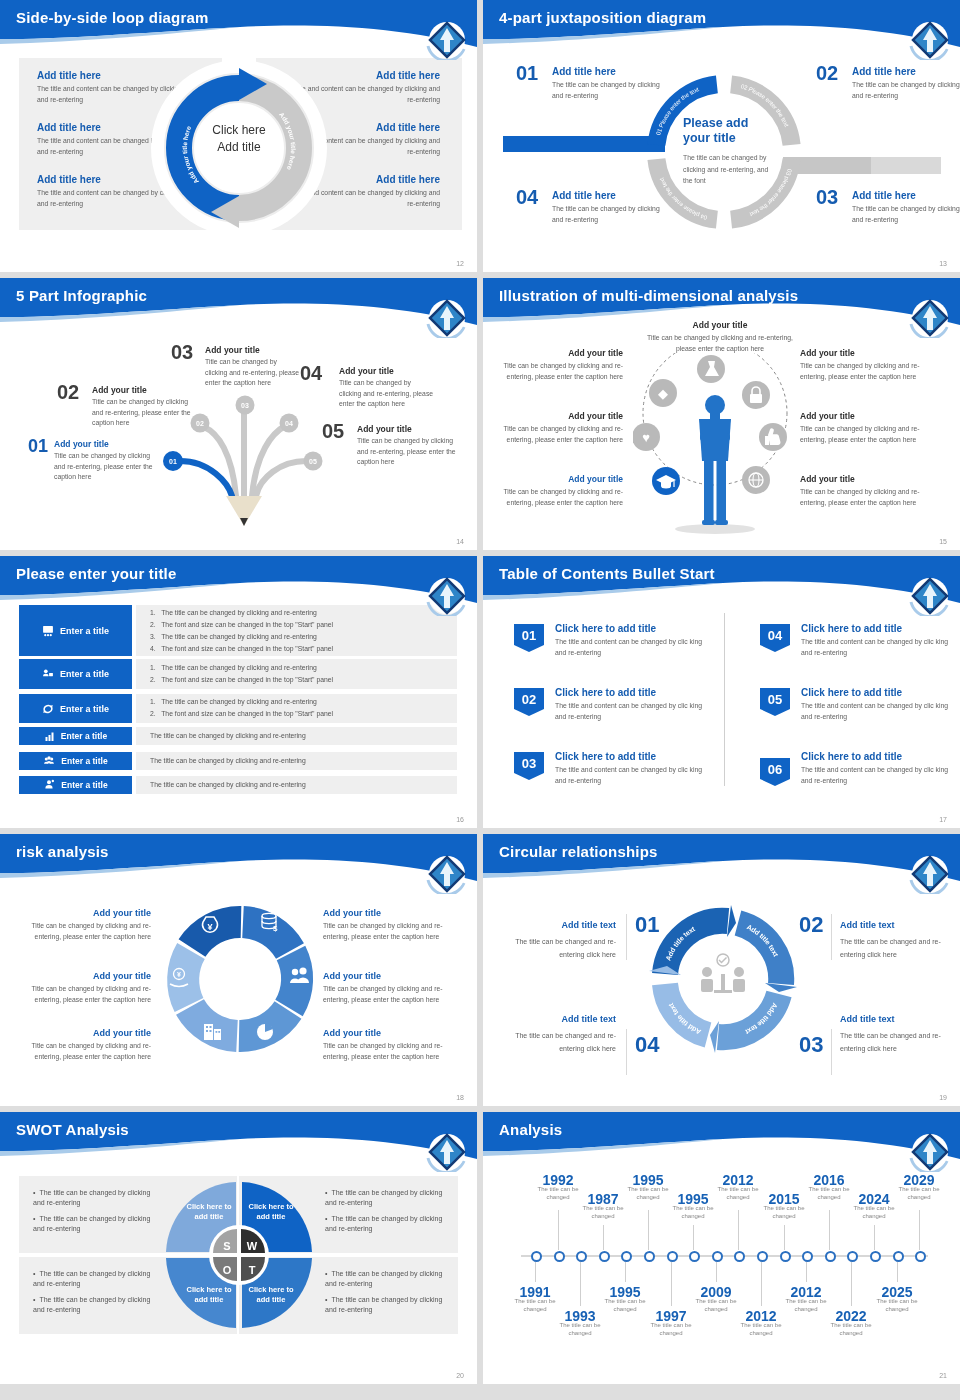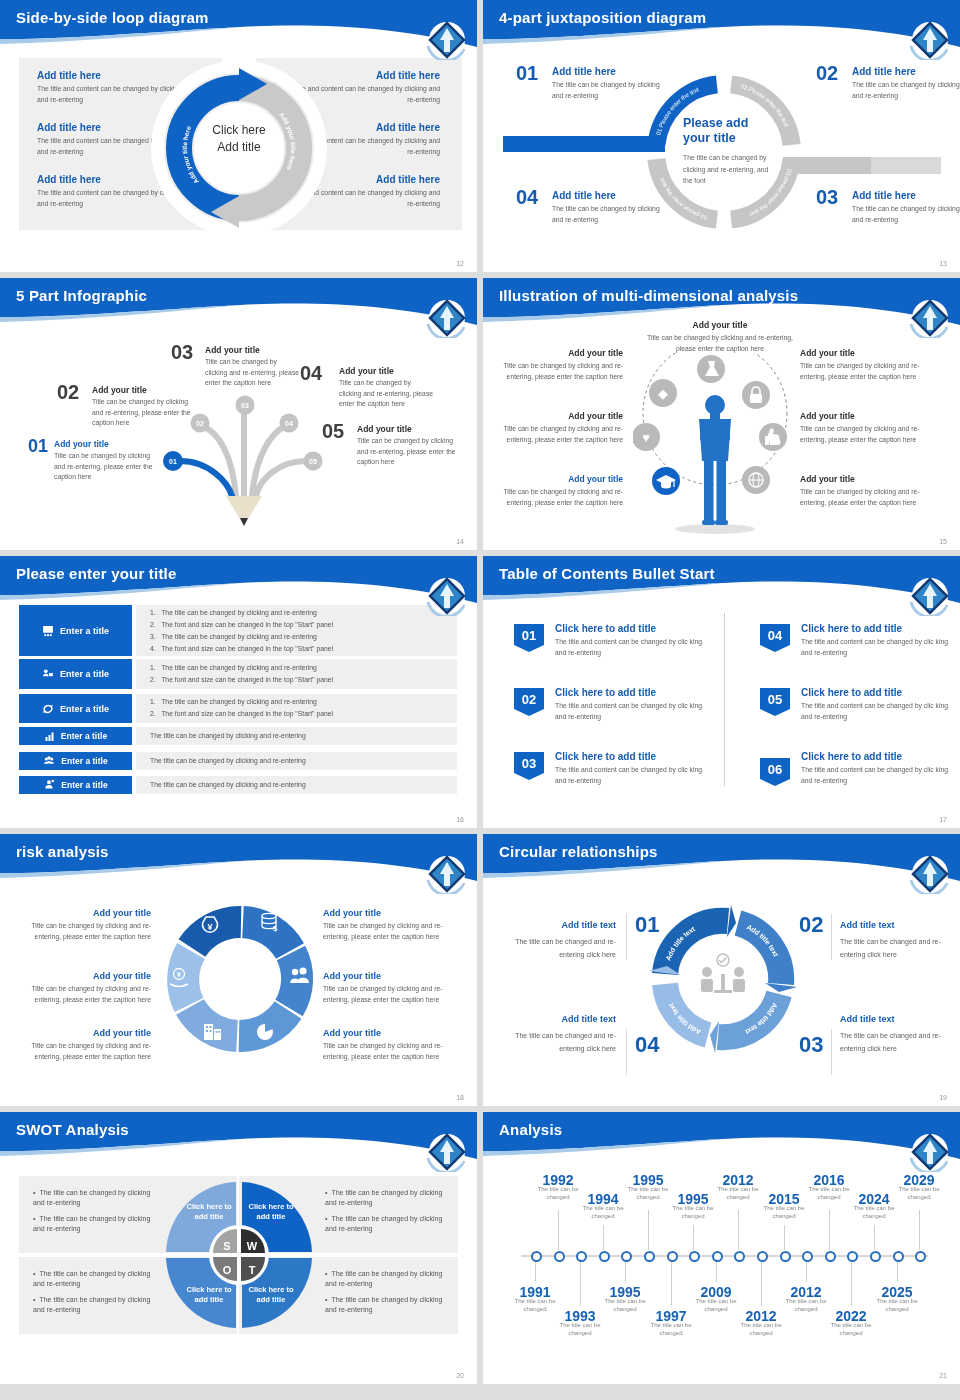--- a/index.html
+++ b/index.html
@@ -682,21 +682,21 @@
       </div>
   <div class="ev p2" style="left:97px;">
         <div class="dot"></div>
         <div class="ln"></div>
         <div class="yr">1993</div>
         <div class="cp">The title can be changed</div>
       </div>
   <div class="ev p3" style="left:120px;">
         <div class="dot"></div>
         <div class="ln"></div>
-        <div class="yr">1994</div>
+        <div class="yr">1987</div>
         <div class="cp">The title can be changed</div>
       </div>
   <div class="ev p0" style="left:142px;">
         <div class="dot"></div>
         <div class="ln"></div>
         <div class="yr">1995</div>
         <div class="cp">The title can be changed</div>
       </div>
   <div class="ev p1" style="left:165px;">
         <div class="dot"></div>

